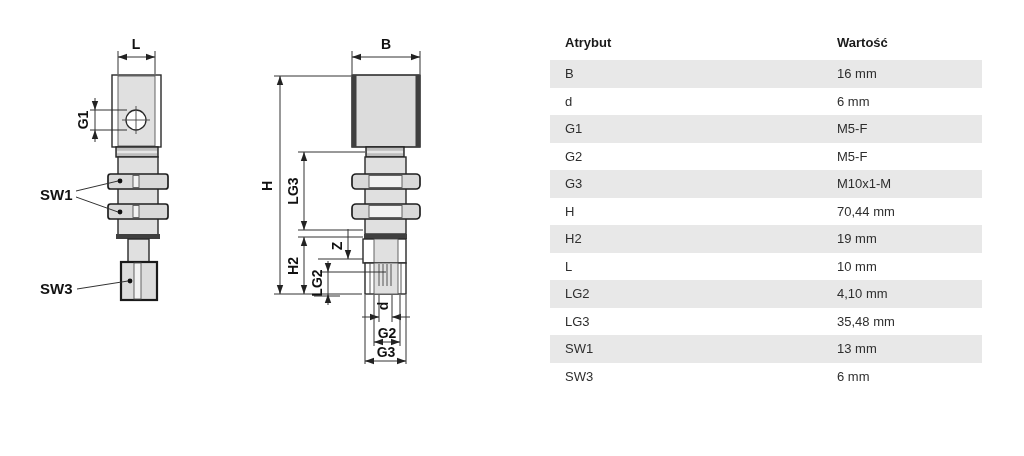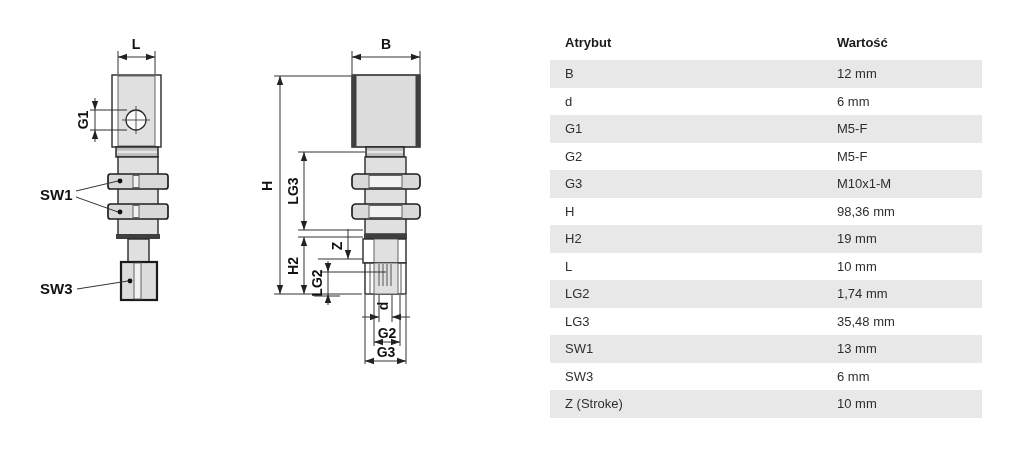--- a/index.html
+++ b/index.html
@@ -201,66 +201,62 @@
       </colgroup>
     <thead>
       <tr>
         <th>Atrybut</th>
         <th>Wartość</th>
       </tr>
     </thead>
     <tbody>
       <tr>
           <td>B</td>
-          <td>12 mm</td>
+          <td>16 mm</td>
         </tr>
       <tr>
           <td>d</td>
           <td>6 mm</td>
         </tr>
       <tr>
           <td>G1</td>
           <td>M5-F</td>
         </tr>
       <tr>
           <td>G2</td>
           <td>M5-F</td>
         </tr>
       <tr>
           <td>G3</td>
           <td>M10x1-M</td>
         </tr>
       <tr>
           <td>H</td>
-          <td>98,36 mm</td>
+          <td>70,44 mm</td>
         </tr>
       <tr>
           <td>H2</td>
           <td>19 mm</td>
         </tr>
       <tr>
           <td>L</td>
           <td>10 mm</td>
         </tr>
       <tr>
           <td>LG2</td>
-          <td>1,74 mm</td>
+          <td>4,10 mm</td>
         </tr>
       <tr>
           <td>LG3</td>
           <td>35,48 mm</td>
         </tr>
       <tr>
           <td>SW1</td>
           <td>13 mm</td>
         </tr>
       <tr>
           <td>SW3</td>
           <td>6 mm</td>
         </tr>
-      <tr>
-          <td>Z (Stroke)</td>
-          <td>10 mm</td>
-        </tr>
     </tbody>
   </table>
 
 </div>
 
 </body></html>

